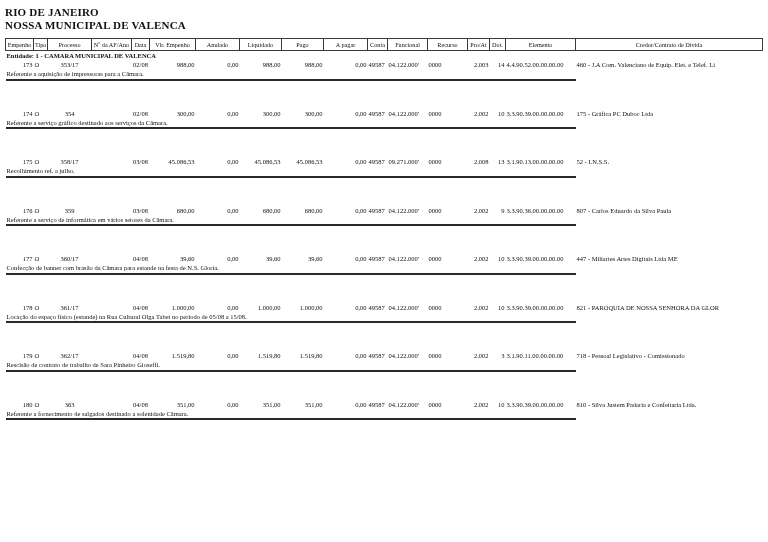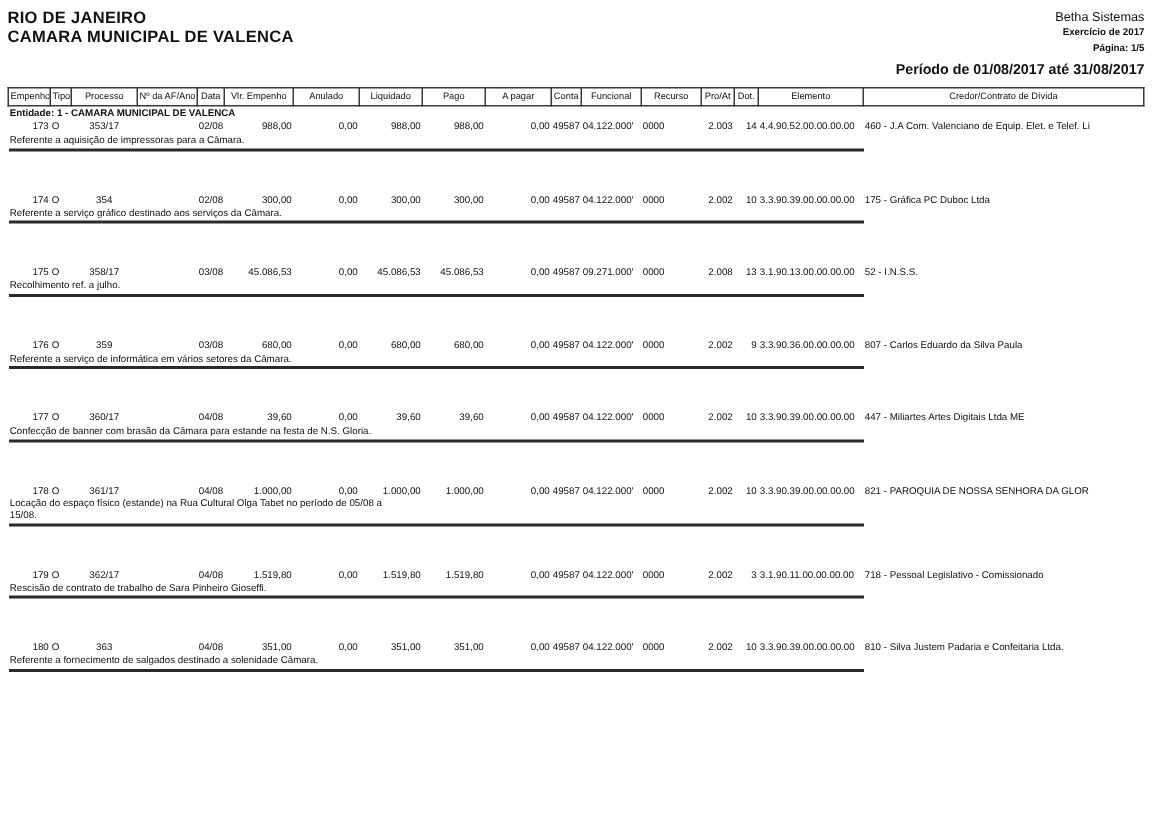--- a/index.html
+++ b/index.html
@@ -2,21 +2,21 @@
 <html><head>
 <meta charset="utf-8">
 <style>
   html,body{margin:0;padding:0;background:#fff;}
   .page{
     position:relative;
     width:768px;height:542px;
     background:#fff;
     box-sizing:border-box;
     padding:6px 5px 0 5px;
-    font-family:Liberation Sans, sans-serif;
+    font-family:Liberation Serif, serif;
     color:#111;
     overflow:hidden;
   }
   
   .top-header{display:flex;justify-content:space-between;align-items:flex-start;margin-bottom:6px;}
   .hl-state,.hl-org{font-weight:bold;font-size:11px;line-height:13px;letter-spacing:.2px;}
   .hl-title{font-size:8.5px;margin-top:4px;}
   .hdr-right{text-align:right;}
   .hr-vendor{font-size:8.5px;line-height:10px;}
   .hr-exercise,.hr-page{font-size:6.5px;font-weight:bold;line-height:10px;margin-top:1px;}
@@ -69,27 +69,21 @@
   .row-spacer td{height:28px;padding:0;}
 </style>
 </head>
 <body>
 
 <div class="page">
 
   <div class="top-header">
     <div class="hdr-left">
       <div class="hl-state">RIO DE JANEIRO</div>
-      <div class="hl-org">CAMARA MUNICIPAL DE VALENCA</div>
-    </div>
-    <div class="hdr-right">
-      <div class="hr-vendor">Betha Sistemas</div>
-      <div class="hr-exercise">Exercício de 2017</div>
-      <div class="hr-page">Página: 1/5</div>
-      <div class="hr-period">Período de 01/08/2017 até 31/08/2017</div>
+      <div class="hl-org">NOSSA MUNICIPAL DE VALENCA</div>
     </div>
   </div>
 
   <table class="report">
     <colgroup>
       <col style="width:28px">
         <col style="width:14px">
         <col style="width:44px">
         <col style="width:40px">
       <col style="width:18px">

